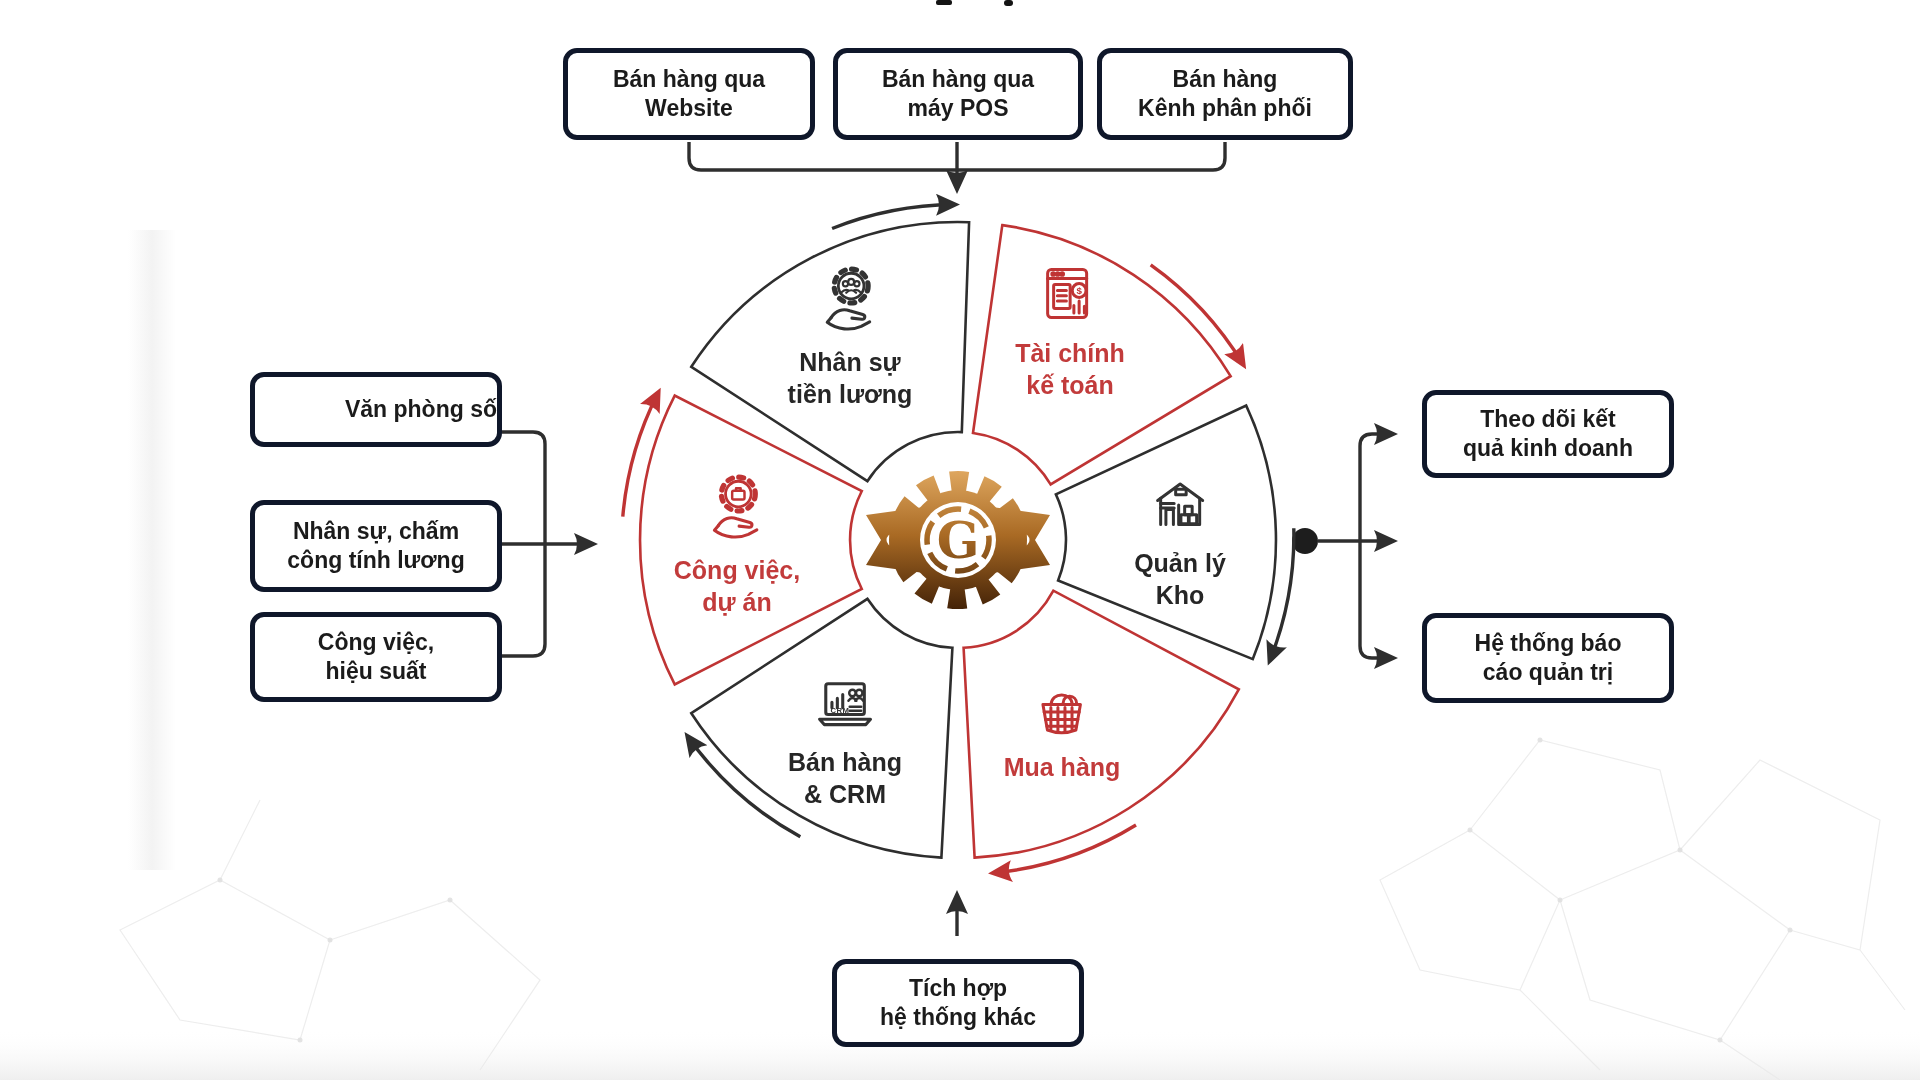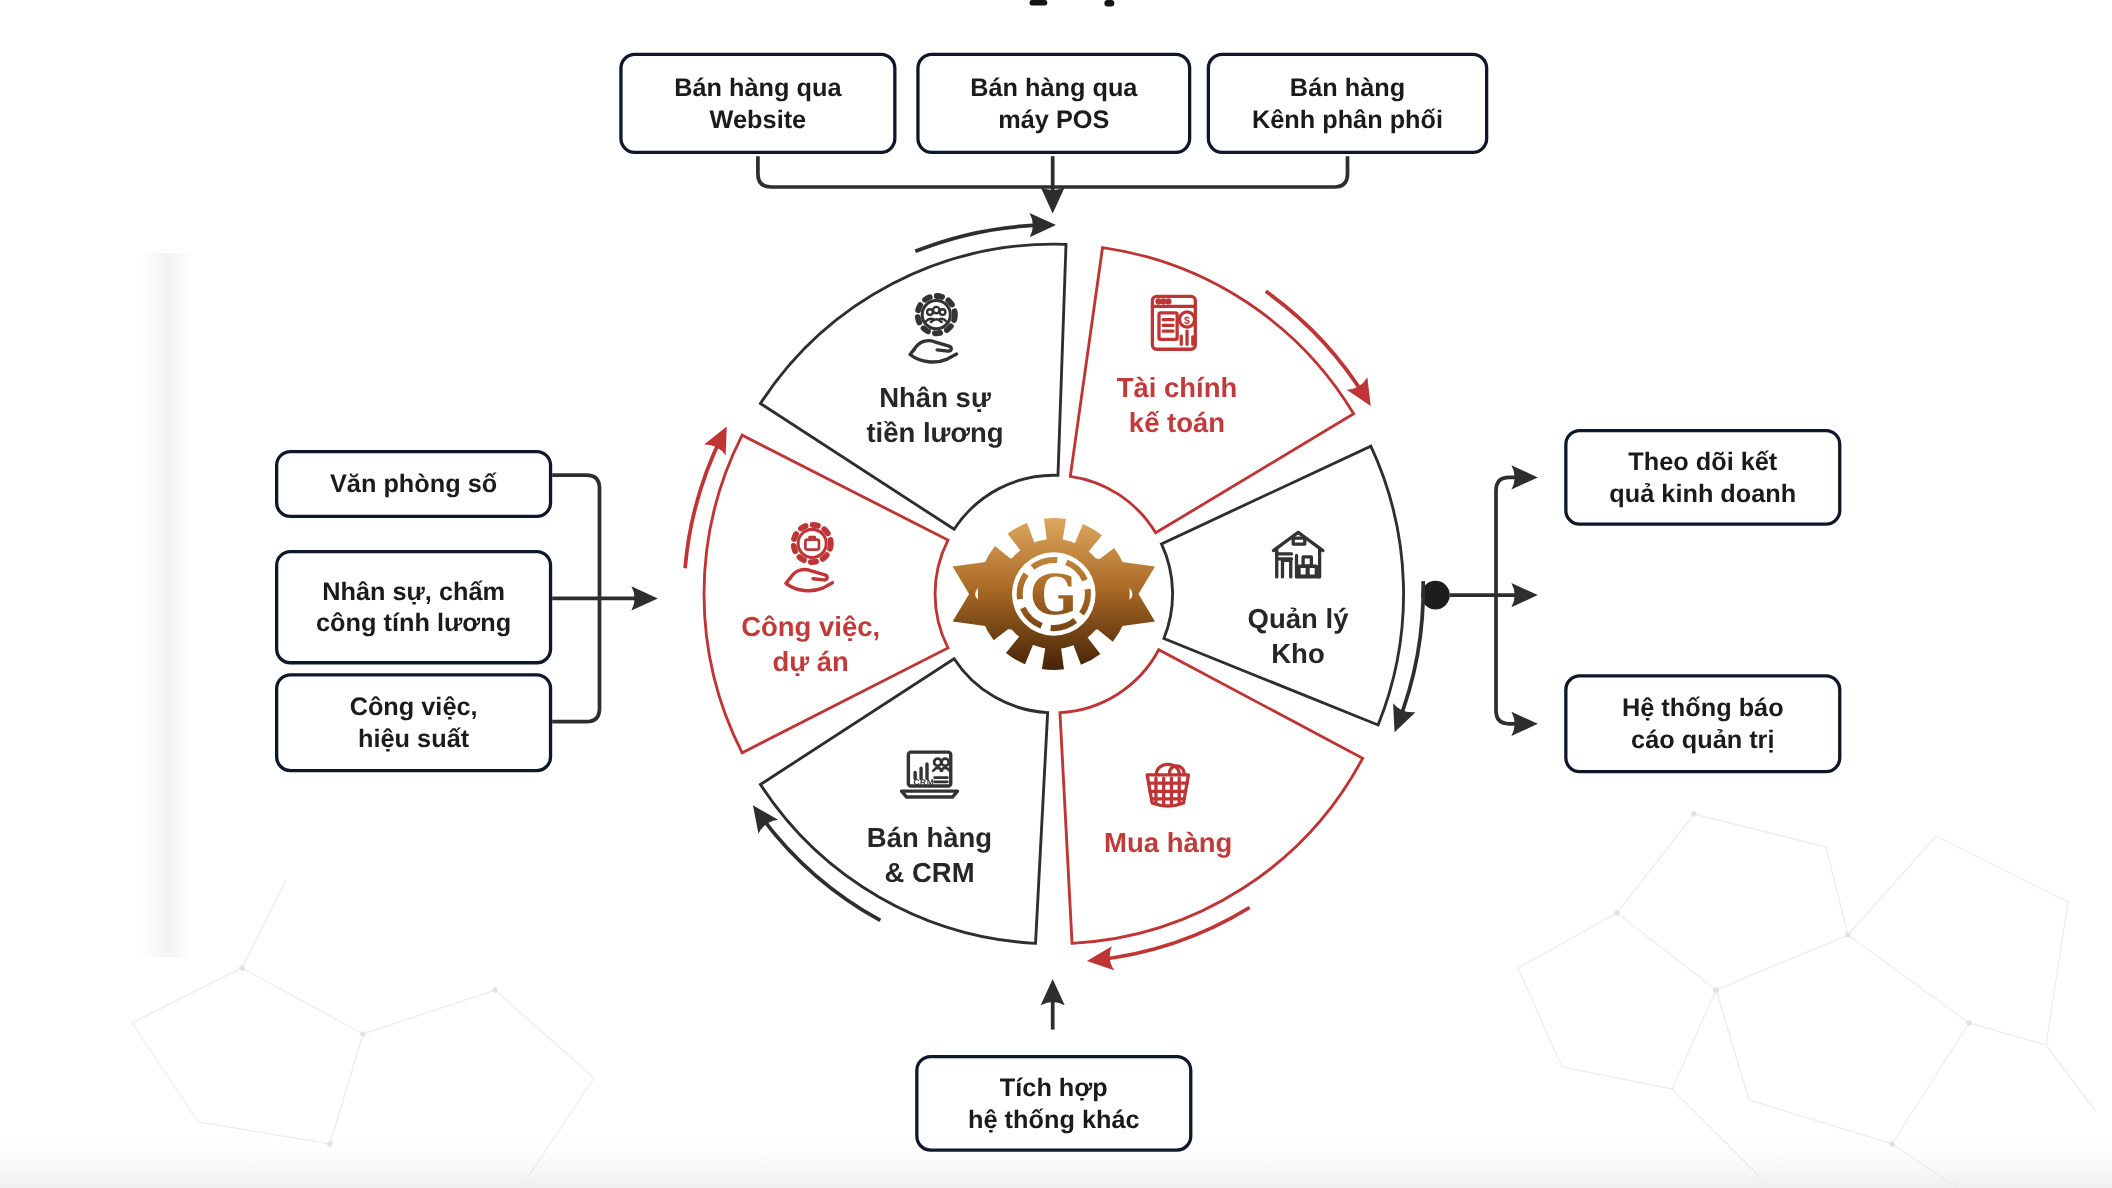--- a/index.html
+++ b/index.html
@@ -4,39 +4,39 @@
 <style>
   html,body{margin:0;padding:0;}
   body{
     width:1920px;height:1080px;position:relative;overflow:hidden;
     background:#ffffff;
     font-family:"Liberation Sans", sans-serif;
   }
   #stage{position:absolute;inset:0;}
   svg.layer{position:absolute;left:0;top:0;}
   .box{
-    position:absolute;background:#ffffff;border:3px solid #0f172a;border-radius:14px;
+    position:absolute;background:#ffffff;border:5px solid #0f172a;border-radius:14px;
     display:flex;flex-direction:column;align-items:center;justify-content:center;
     font-weight:bold;font-size:23px;color:#1b1b1b;line-height:1.28;text-align:center;
     box-sizing:border-box;z-index:5;
   }
   .seg-label{
     position:absolute;transform:translate(-50%,-50%);
     display:flex;flex-direction:column;align-items:center;
     font-weight:bold;font-size:25px;line-height:1.28;text-align:center;z-index:6;white-space:nowrap;
   }
   .seg-label .icn{margin-bottom:6px;}
   .c-black{color:#262626}
   .c-red{color:#c23b3b}
   
   #top-box-0{left:563px;top:48px;width:252px;height:92px;}
   #top-box-1{left:833px;top:48px;width:250px;height:92px;}
   #top-box-2{left:1097px;top:48px;width:256px;height:92px;}
-  #left-box-0{left:250px;top:409px;width:252px;height:62px;}
-  #left-box-1{left:250px;top:500px;width:252px;height:104px;}
+  #left-box-0{left:250px;top:372px;width:252px;height:75px;align-items:flex-end;}
+  #left-box-1{left:250px;top:500px;width:252px;height:92px;}
   #left-box-2{left:250px;top:612px;width:252px;height:90px;}
   #right-box-0{left:1422px;top:390px;width:252px;height:88px;text-align:center;}
   #right-box-1{left:1422px;top:500px;width:252px;height:88px;}
   #right-box-2{left:1422px;top:613px;width:252px;height:90px;}
   #bottom-box{left:832px;top:959px;width:252px;height:88px;}
   
   #seg-0{left:850px;top:338px;justify-content:flex-end;}
   #seg-1{left:1070px;top:330px;}
   #seg-2{left:1180px;top:540px;}
   #seg-3{left:1062px;top:728px;}

